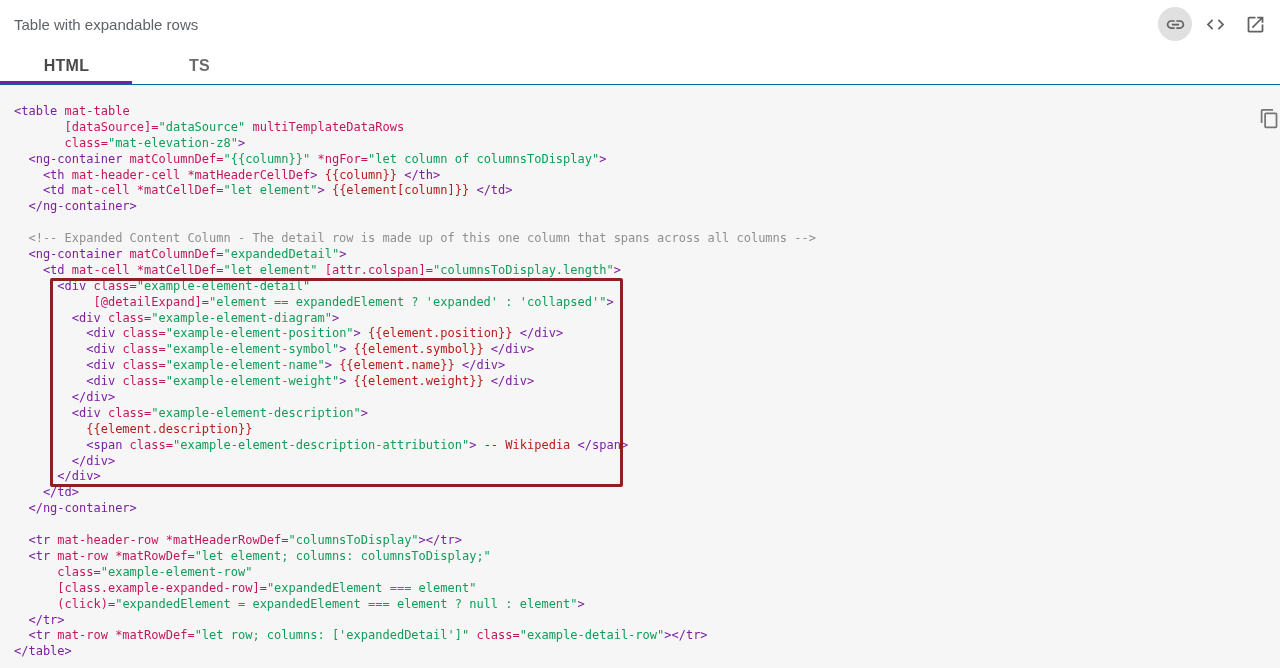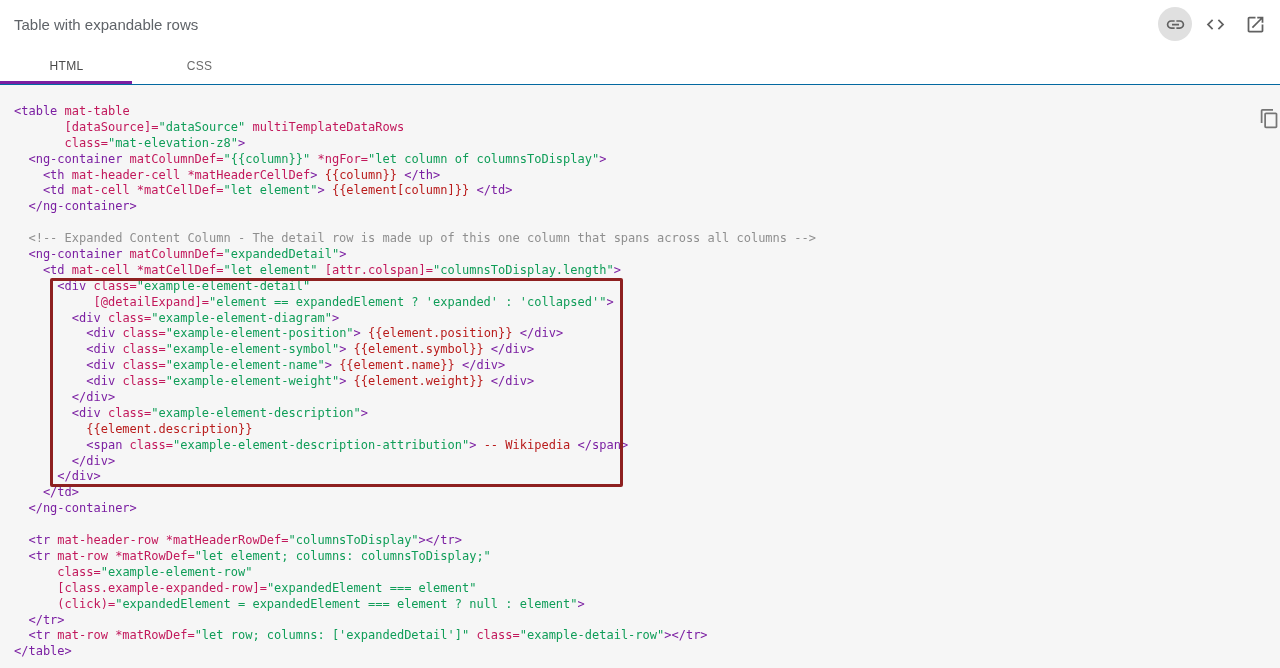--- a/index.html
+++ b/index.html
@@ -23,21 +23,21 @@
     border-radius:50%; display:flex; align-items:center; justify-content:center;
     color:#616161; cursor:pointer; padding:0;
   }
   .icon-btn.circled { background:#e0e0e0; }
   .icon-btn svg { width:21px; height:21px; fill:#616161; }
 
   
   .tabs { display:flex; height:36px; position:relative; background:#fff; }
   .tab {
     width:133px; display:flex; align-items:center; justify-content:center;
-    font-size:12px; font-weight:normal; letter-spacing:.3px;
+    font-size:16px; font-weight:bold; letter-spacing:.3px;
     color:#6b6b6b; cursor:pointer;
   }
   .tab.active { color:#4a4a4a; }
   .inkbar {
     position:absolute; left:0; bottom:0;
     width:132px; height:3px; background:#7b1fa2;
   }
 
   
   .code-area {
@@ -103,21 +103,21 @@
           <svg viewBox="0 0 24 24">
               <path d="M19 19H5V5h7V3H5c-1.11 0-2 .9-2 2v14c0 1.1.89 2 2 2h14c1.1 0 2-.9 2-2v-7h-2v7zM14 3v2h3.59l-9.83 9.83 1.41 1.41L19 6.41V10h2V3h-7z"></path>
             </svg>
         </span>
       </button>
     </div>
   </div>
 
   <div class="tabs">
     <div class="tab active">HTML</div>
-    <div class="tab">CSS</div>
+    <div class="tab">TS</div>
     <div class="inkbar"></div>
   </div>
 
   <div class="code-area">
     <pre class="code"><div class="line"><span class="t-tag">&lt;table</span><span class="t-attr"> mat-table</span></div><div class="line"><span class="t-attr">       [dataSource]=</span><span class="t-str">"dataSource"</span><span class="t-attr"> multiTemplateDataRows</span></div><div class="line"><span class="t-attr">       class=</span><span class="t-str">"mat-elevation-z8"</span><span class="t-tag">&gt;</span></div><div class="line"><span class="t-tag">  &lt;ng-container</span><span class="t-attr"> matColumnDef=</span><span class="t-str">"{{column}}"</span><span class="t-attr"> *ngFor=</span><span class="t-str">"let column of columnsToDisplay"</span><span class="t-tag">&gt;</span></div><div class="line"><span class="t-tag">    &lt;th</span><span class="t-attr"> mat-header-cell *matHeaderCellDef</span><span class="t-tag">&gt;</span><span class="t-txt"> {{column}} </span><span class="t-tag">&lt;/th&gt;</span></div><div class="line"><span class="t-tag">    &lt;td</span><span class="t-attr"> mat-cell *matCellDef=</span><span class="t-str">"let element"</span><span class="t-tag">&gt;</span><span class="t-txt"> {{element[column]}} </span><span class="t-tag">&lt;/td&gt;</span></div><div class="line"><span class="t-tag">  &lt;/ng-container&gt;</span></div><div class="line"></div><div class="line"><span class="t-com">  &lt;!-- Expanded Content Column - The detail row is made up of this one column that spans across all columns --&gt;</span></div><div class="line"><span class="t-tag">  &lt;ng-container</span><span class="t-attr"> matColumnDef=</span><span class="t-str">"expandedDetail"</span><span class="t-tag">&gt;</span></div><div class="line"><span class="t-tag">    &lt;td</span><span class="t-attr"> mat-cell *matCellDef=</span><span class="t-str">"let element"</span><span class="t-attr"> [attr.colspan]=</span><span class="t-str">"columnsToDisplay.length"</span><span class="t-tag">&gt;</span></div><div class="line"><span class="t-tag">      &lt;div</span><span class="t-attr"> class=</span><span class="t-str">"example-element-detail"</span></div><div class="line"><span class="t-attr">           [@detailExpand]=</span><span class="t-str">"element == expandedElement ? 'expanded' : 'collapsed'"</span><span class="t-tag">&gt;</span></div><div class="line"><span class="t-tag">        &lt;div</span><span class="t-attr"> class=</span><span class="t-str">"example-element-diagram"</span><span class="t-tag">&gt;</span></div><div class="line"><span class="t-tag">          &lt;div</span><span class="t-attr"> class=</span><span class="t-str">"example-element-position"</span><span class="t-tag">&gt;</span><span class="t-txt"> {{element.position}} </span><span class="t-tag">&lt;/div&gt;</span></div><div class="line"><span class="t-tag">          &lt;div</span><span class="t-attr"> class=</span><span class="t-str">"example-element-symbol"</span><span class="t-tag">&gt;</span><span class="t-txt"> {{element.symbol}} </span><span class="t-tag">&lt;/div&gt;</span></div><div class="line"><span class="t-tag">          &lt;div</span><span class="t-attr"> class=</span><span class="t-str">"example-element-name"</span><span class="t-tag">&gt;</span><span class="t-txt"> {{element.name}} </span><span class="t-tag">&lt;/div&gt;</span></div><div class="line"><span class="t-tag">          &lt;div</span><span class="t-attr"> class=</span><span class="t-str">"example-element-weight"</span><span class="t-tag">&gt;</span><span class="t-txt"> {{element.weight}} </span><span class="t-tag">&lt;/div&gt;</span></div><div class="line"><span class="t-tag">        &lt;/div&gt;</span></div><div class="line"><span class="t-tag">        &lt;div</span><span class="t-attr"> class=</span><span class="t-str">"example-element-description"</span><span class="t-tag">&gt;</span></div><div class="line"><span class="t-txt">          {{element.description}}</span></div><div class="line"><span class="t-tag">          &lt;span</span><span class="t-attr"> class=</span><span class="t-str">"example-element-description-attribution"</span><span class="t-tag">&gt;</span><span class="t-txt"> -- Wikipedia </span><span class="t-tag">&lt;/span&gt;</span></div><div class="line"><span class="t-tag">        &lt;/div&gt;</span></div><div class="line"><span class="t-tag">      &lt;/div&gt;</span></div><div class="line"><span class="t-tag">    &lt;/td&gt;</span></div><div class="line"><span class="t-tag">  &lt;/ng-container&gt;</span></div><div class="line"></div><div class="line"><span class="t-tag">  &lt;tr</span><span class="t-attr"> mat-header-row *matHeaderRowDef=</span><span class="t-str">"columnsToDisplay"</span><span class="t-tag">&gt;&lt;/tr&gt;</span></div><div class="line"><span class="t-tag">  &lt;tr</span><span class="t-attr"> mat-row *matRowDef=</span><span class="t-str">"let element; columns: columnsToDisplay;"</span></div><div class="line"><span class="t-attr">      class=</span><span class="t-str">"example-element-row"</span></div><div class="line"><span class="t-attr">      [class.example-expanded-row]=</span><span class="t-str">"expandedElement === element"</span></div><div class="line"><span class="t-attr">      (click)=</span><span class="t-str">"expandedElement = expandedElement === element ? null : element"</span><span class="t-tag">&gt;</span></div><div class="line"><span class="t-tag">  &lt;/tr&gt;</span></div><div class="line"><span class="t-tag">  &lt;tr</span><span class="t-attr"> mat-row *matRowDef=</span><span class="t-str">"let row; columns: ['expandedDetail']"</span><span class="t-attr"> class=</span><span class="t-str">"example-detail-row"</span><span class="t-tag">&gt;&lt;/tr&gt;</span></div><div class="line"><span class="t-tag">&lt;/table&gt;</span></div></pre>
     <button class="copy-code-btn">
       <span style="display:flex">
         <svg viewBox="0 0 24 24">
             <path d="M16 1H4c-1.1 0-2 .9-2 2v14h2V3h12V1zm3 4H8c-1.1 0-2 .9-2 2v14c0 1.1.9 2 2 2h11c1.1 0 2-.9 2-2V7c0-1.1-.9-2-2-2zm0 16H8V7h11v14z"></path>
           </svg>

